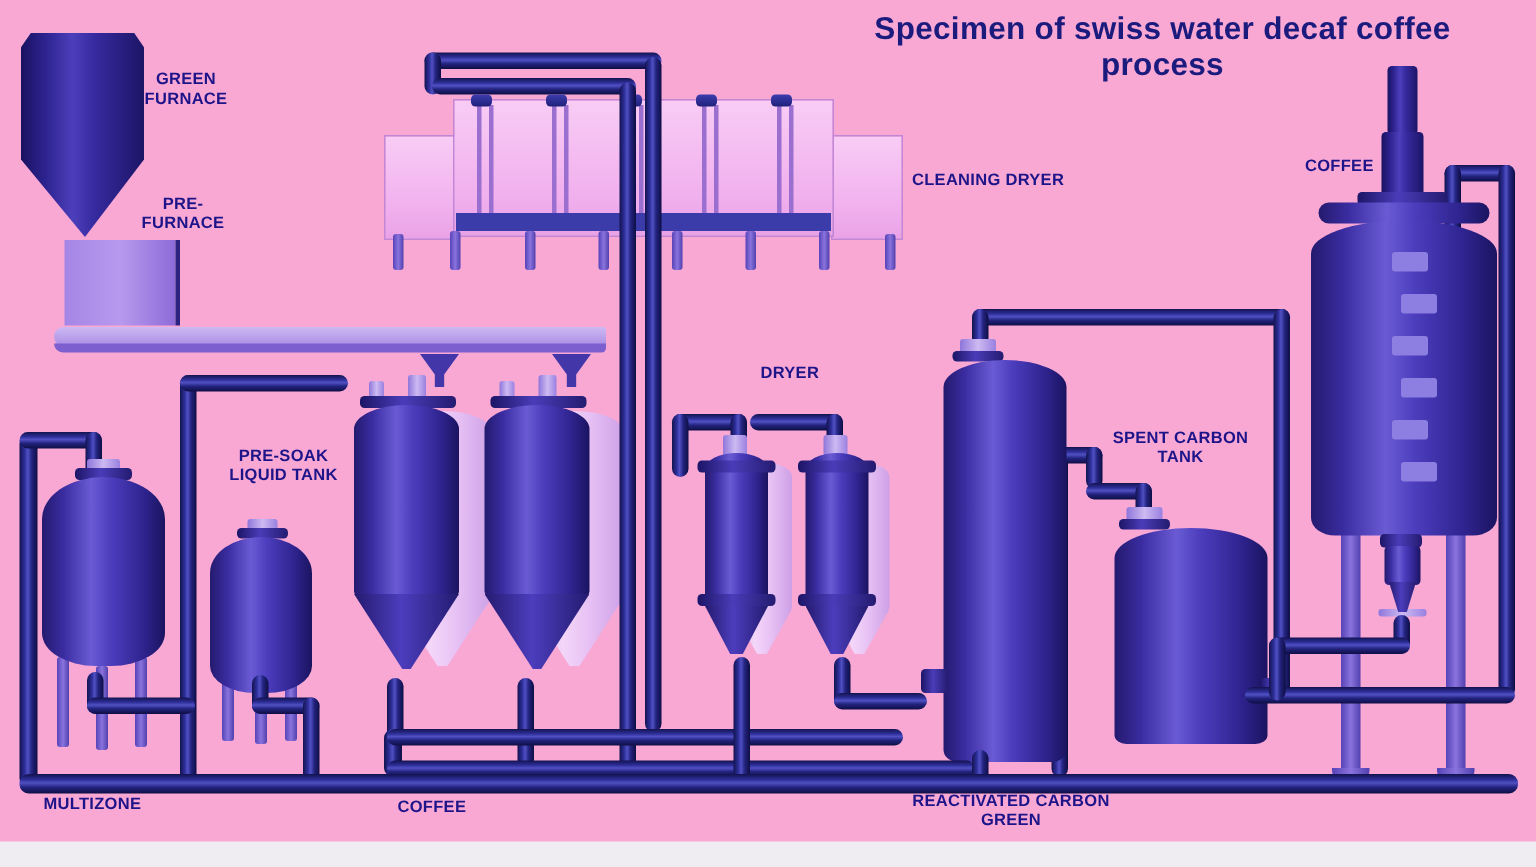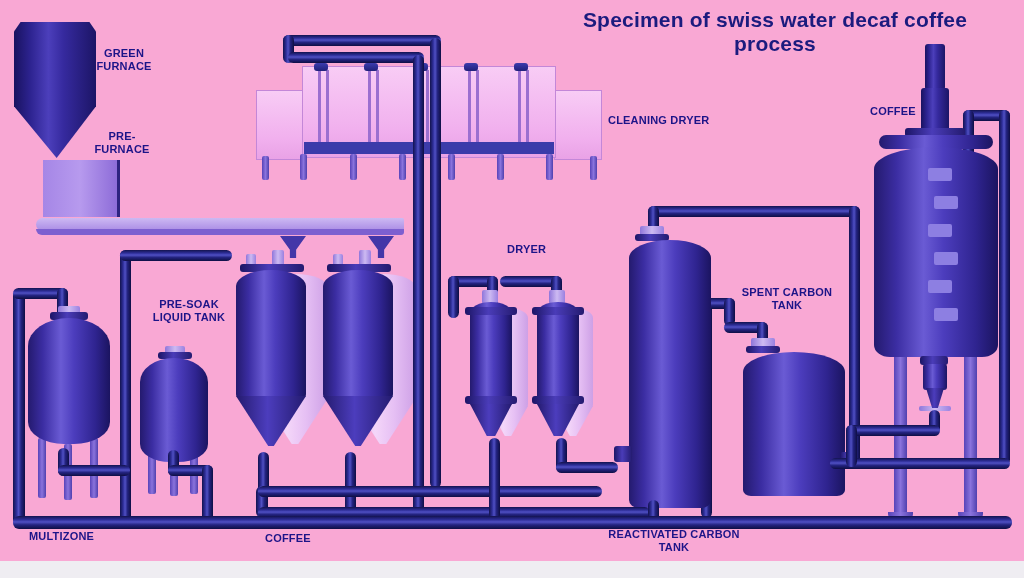--- a/index.html
+++ b/index.html
@@ -216,14 +216,14 @@
   <div class="lbl left" style="left:608px;top:114px;">CLEANING DRYER</div>
   <div class="lbl left" style="left:870px;top:105px;">COFFEE</div>
   <div class="lbl" style="left:148px;top:298px;width:82px;">PRE-SOAK
 LIQUID TANK</div>
   <div class="lbl left" style="left:507px;top:243px;">DRYER</div>
   <div class="lbl" style="left:735px;top:286px;width:104px;">SPENT CARBON
 TANK</div>
   <div class="lbl left" style="left:29px;top:530px;">MULTIZONE</div>
   <div class="lbl left" style="left:265px;top:532px;">COFFEE</div>
   <div class="lbl" style="left:596px;top:528px;width:156px;">REACTIVATED CARBON
-TANK</div>
+GREEN</div>
 </div>
 
 </body></html>

